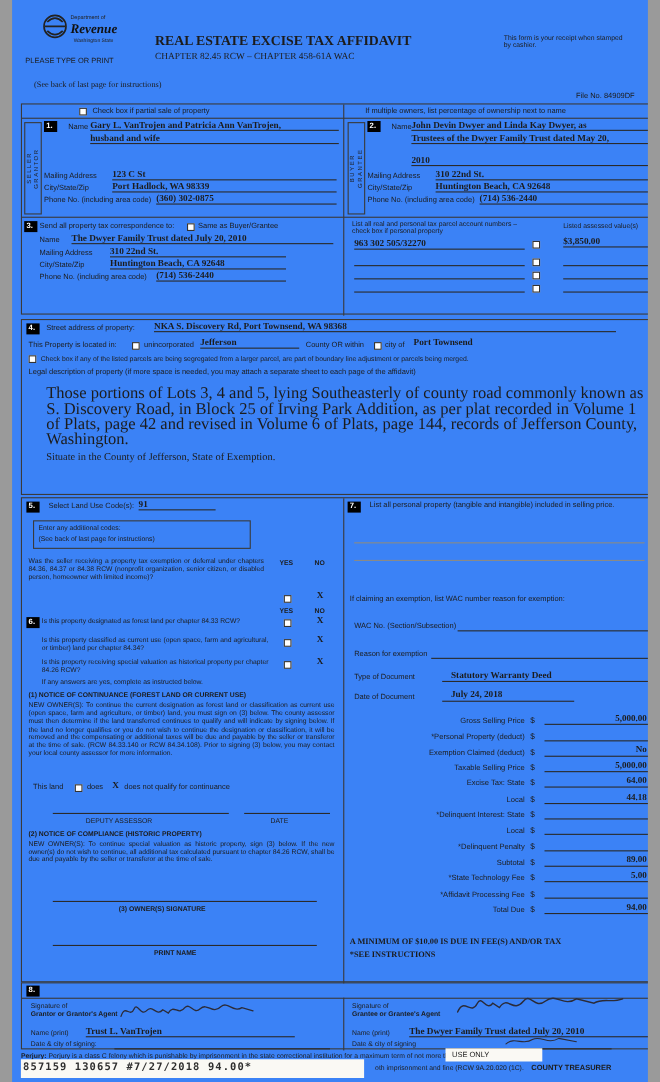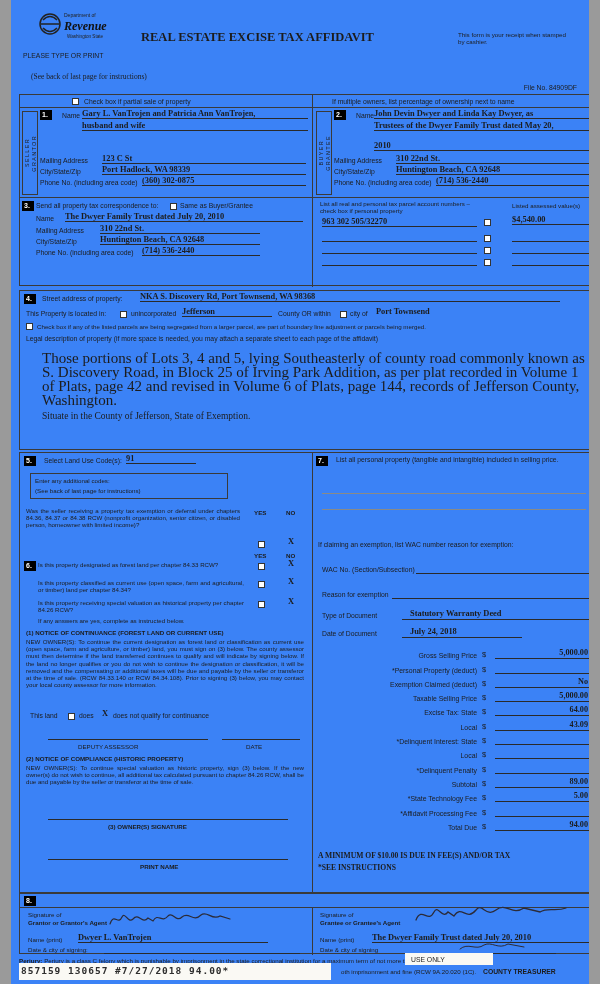--- a/index.html
+++ b/index.html
@@ -45,20 +45,21 @@
         <path d="M6,20 q7,7 14,0"></path>
         <path d="M3.5,16 h19"></path>
       </g>
       <text x="27" y="9" font-size="5" fill="#222">Department of</text>
       <text x="27" y="22" font-size="12" font-style="italic" font-weight="bold" font-family="Liberation Serif,serif" fill="#111">Revenue</text>
       <text x="30" y="30" font-size="4.6" fill="#222">Washington State</text>
     </svg>
   </div>
   <div class="a lbl" style="left:12px;top:52px">PLEASE TYPE OR PRINT</div>
   <div class="a serif b center" style="left:130px;top:30px;width:340px;font-size:12.5px">REAL ESTATE EXCISE TAX AFFIDAVIT</div>
+  <div class="a serif center" style="left:130px;top:46px;width:340px;font-size:8.5px">CHAPTER 82.45 RCW – CHAPTER 458-61A WAC</div>
   <div class="a tiny wrap" style="left:447px;top:31px;width:108px">This form is your receipt when stamped by cashier.</div>
   <div class="a serif center" style="left:20px;top:72px;width:560px;font-size:7.5px">(See back of last page for instructions)</div>
   <div class="a lbl" style="right:12px;top:84px">File No. 84909DF</div>
 
   <div class="box" style="left:8px;top:94px;width:584px;height:192px">
     <div class="hdiv" style="left:0;top:12px;width:584px"></div>
     <div class="vdiv" style="left:292px;top:0;height:192px"></div>
     <div class="hdiv" style="left:0;top:102px;width:584px"></div>
 
     <span class="cb" style="left:52px;top:3px"></span>
@@ -106,21 +107,21 @@
     <div class="a val ul" style="left:80px;top:129px;width:160px">310 22nd St.</div>
     <div class="a lbl" style="left:16px;top:143px">City/State/Zip</div>
     <div class="a val ul" style="left:80px;top:140px;width:160px">Huntington Beach, CA 92648</div>
     <div class="a lbl" style="left:16px;top:154px">Phone No. (including area code)</div>
     <div class="a val ul" style="left:122px;top:151px;width:118px">(714) 536-2440</div>
 
     <div class="a tiny wrap" style="left:300px;top:105px;width:158px">List all real and personal tax parcel account numbers – check box if personal property</div>
     <div class="a tiny wrap center" style="left:492px;top:107px;width:86px">Listed assessed value(s)</div>
     <div class="a val ul center" style="left:302px;top:122px;width:155px">963 302 505/32270</div>
     <span class="cb" style="left:464px;top:124px"></span>
-    <div class="a val ul center" style="left:492px;top:120px;width:86px">$4,540.00</div>
+    <div class="a val ul center" style="left:492px;top:120px;width:86px">$3,850.00</div>
     <div class="line" style="left:302px;top:146px;width:155px"></div>
     <span class="cb" style="left:464px;top:140px"></span>
     <div class="line" style="left:492px;top:146px;width:86px"></div>
     <div class="line" style="left:302px;top:158px;width:155px"></div>
     <span class="cb" style="left:464px;top:152px"></span>
     <div class="line" style="left:492px;top:158px;width:86px"></div>
     <div class="line" style="left:302px;top:170px;width:155px"></div>
     <span class="cb" style="left:464px;top:164px"></span>
     <div class="line" style="left:492px;top:170px;width:86px"></div>
   </div>
@@ -240,21 +241,21 @@
           <span class="mval">5,000.00</span>
         </div>
       <div class="mrow">
           <span class="mlabel">Excise Tax:  State</span>
           <span class="mdollar">$</span>
           <span class="mval">64.00</span>
         </div>
       <div class="mrow">
           <span class="mlabel">Local</span>
           <span class="mdollar">$</span>
-          <span class="mval">43.09</span>
+          <span class="mval">44.18</span>
         </div>
       <div class="mrow">
           <span class="mlabel">*Delinquent Interest:  State</span>
           <span class="mdollar">$</span>
           <span class="mval"></span>
         </div>
       <div class="mrow">
           <span class="mlabel">Local</span>
           <span class="mdollar">$</span>
           <span class="mval"></span>
@@ -294,21 +295,21 @@
     <div class="hdiv" style="left:0;top:13px;width:584px"></div>
     <div class="vdiv" style="left:292px;top:13px;height:48px"></div>
     <span class="a badge" style="left:4px;top:2px">8.</span>
 
     <div class="a tiny" style="left:8px;top:17px">Signature of</div>
     <div class="a tiny b" style="left:8px;top:25px">Grantor or Grantor's Agent</div>
     <svg class="a" style="left:86px;top:14px" width="130" height="22" viewBox="0 0 130 22">
       <path d="M4,16 C8,4 12,18 16,9 C19,3 22,16 27,11 C33,4 36,17 42,10 L47,13 C52,4 56,16 62,8 C67,3 70,15 76,9 C83,3 87,15 95,7 C101,2 106,13 114,8 L124,11" fill="none" stroke="#2b2b38" stroke-width="1.2" stroke-linecap="round"></path>
     </svg>
     <div class="a tiny" style="left:8px;top:42px">Name (print)</div>
-    <div class="a val ul" style="left:58px;top:39px;width:190px">Dwyer L. VanTrojen</div>
+    <div class="a val ul" style="left:58px;top:39px;width:190px">Trust L. VanTrojen</div>
     <div class="a tiny" style="left:8px;top:52px">Date &amp; city of signing:</div>
     <div class="line" style="left:84px;top:59px;width:196px"></div>
 
     <div class="a tiny" style="left:300px;top:17px">Signature of</div>
     <div class="a tiny b" style="left:300px;top:25px">Grantee or Grantee's Agent</div>
     <svg class="a" style="left:392px;top:6px" width="160" height="28" viewBox="0 0 160 28">
       <path d="M4,20 C10,6 16,24 22,12 C26,4 30,20 36,12 L42,16 C50,4 54,22 64,10 C70,2 74,18 84,10 C94,2 100,16 112,8 L128,12 C136,7 144,12 154,8" fill="none" stroke="#2b2b38" stroke-width="1.3" stroke-linecap="round"></path>
     </svg>
     <div class="a tiny" style="left:300px;top:42px">Name (print)</div>
     <div class="a val ul" style="left:352px;top:39px;width:228px">The Dwyer Family Trust dated July 20, 2010</div>

